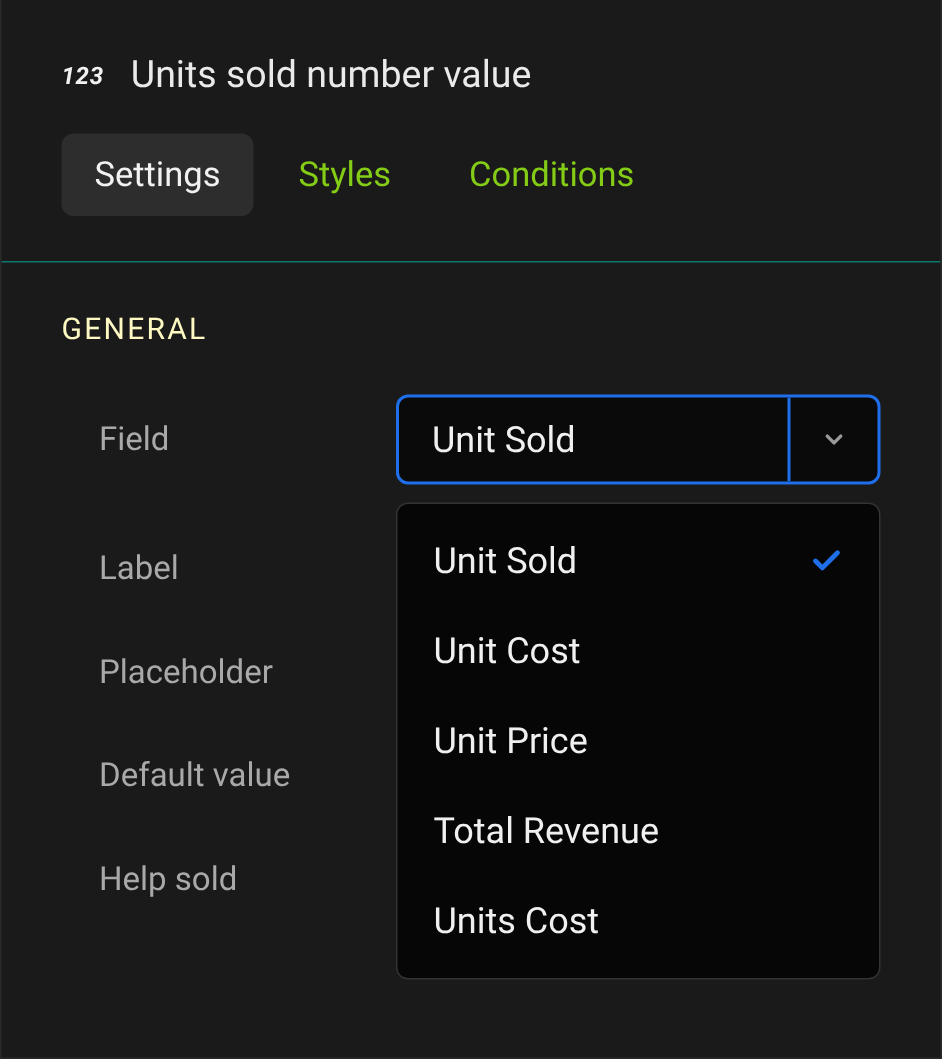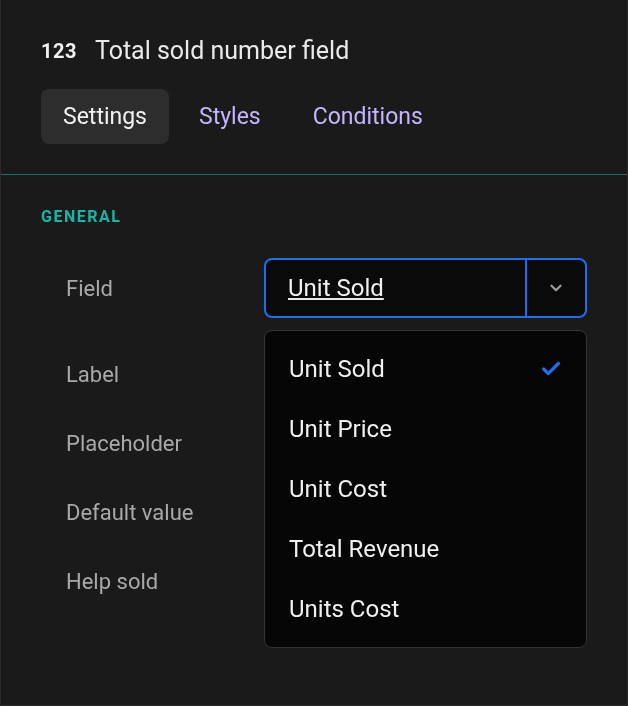--- a/index.html
+++ b/index.html
@@ -13,74 +13,74 @@
       border: 1px solid #2a2a2a;
       border-top: none;
     }
     .header {
       padding: 36px 40px 24px 40px;
       display: flex;
       align-items: center;
       gap: 18px;
     }
     .header-icon {
-      font-size: 20px;
+      font-size: 16px;
       font-weight: 700;
       color: #f2f2f2;
       letter-spacing: 0.5px;
+      font-style: italic;
     }
     .header-title {
       font-size: 25px;
       font-weight: 400;
       color: #eaeaea;
     }
     .tabs {
       display: flex;
       gap: 8px;
       padding: 0 40px 30px 40px;
       border-bottom: 1px solid #0f766e;
     }
     .tab {
       padding: 14px 22px;
       font-size: 23px;
-      color: #c4b5fd;
+      color: #84cc16;
       cursor: pointer;
       border-radius: 8px;
     }
     .tab.active {
       background: #2d2d2d;
       color: #f2f2f2;
     }
     .section {
       padding: 32px 40px;
     }
     .section-heading {
-      font-size: 16px;
-      font-weight: 700;
+      font-size: 20px;
+      font-weight: 400;
       letter-spacing: 1.5px;
-      color: #14b8a6;
+      color: #fef9c3;
       margin-bottom: 32px;
     }
     .row {
       display: flex;
       align-items: center;
       margin-bottom: 44px;
       position: relative;
       margin-left: 25px;
     }
     .row-label {
       width: 198px;
       font-size: 22px;
       color: #a9a9a9;
       flex-shrink: 0;
     }
     .row-control {
       flex: 1;
       position: relative;
-      text-decoration: underline;
     }
     .select {
       width: 100%;
       height: 60px;
       border: 2px solid #1f6feb;
       border-radius: 8px;
       background: #0a0a0a;
       display: flex;
       align-items: stretch;
       overflow: hidden;
@@ -129,21 +129,21 @@
       width: 22px;
       height: 22px;
       flex-shrink: 0;
     }
   </style>
 </head>
 <body>
 
 <div class="header">
   <span class="header-icon">123</span>
-  <span class="header-title">Total sold number field</span>
+  <span class="header-title">Units sold number value</span>
 </div>
 
 <div class="tabs">
   <div class="tab active">Settings</div>
   <div class="tab">Styles</div>
   <div class="tab">Conditions</div>
 </div>
 
 <div class="section">
   <div class="section-heading">GENERAL</div>
@@ -161,24 +161,24 @@
       </div>
 
       <div class="dropdown">
         <div class="dropdown-item">
           <span>Unit Sold</span>
           <svg class="check" viewBox="0 0 24 24" fill="none" stroke="#1f6feb" stroke-width="3.5" stroke-linecap="round" stroke-linejoin="round">
               <polyline points="20 6 9 17 4 12"></polyline>
             </svg>
         </div>
         <div class="dropdown-item">
+          <span>Unit Cost</span>
+        </div>
+        <div class="dropdown-item">
           <span>Unit Price</span>
-        </div>
-        <div class="dropdown-item">
-          <span>Unit Cost</span>
         </div>
         <div class="dropdown-item">
           <span>Total Revenue</span>
         </div>
         <div class="dropdown-item">
           <span>Units Cost</span>
         </div>
       </div>
     </div>
   </div>

